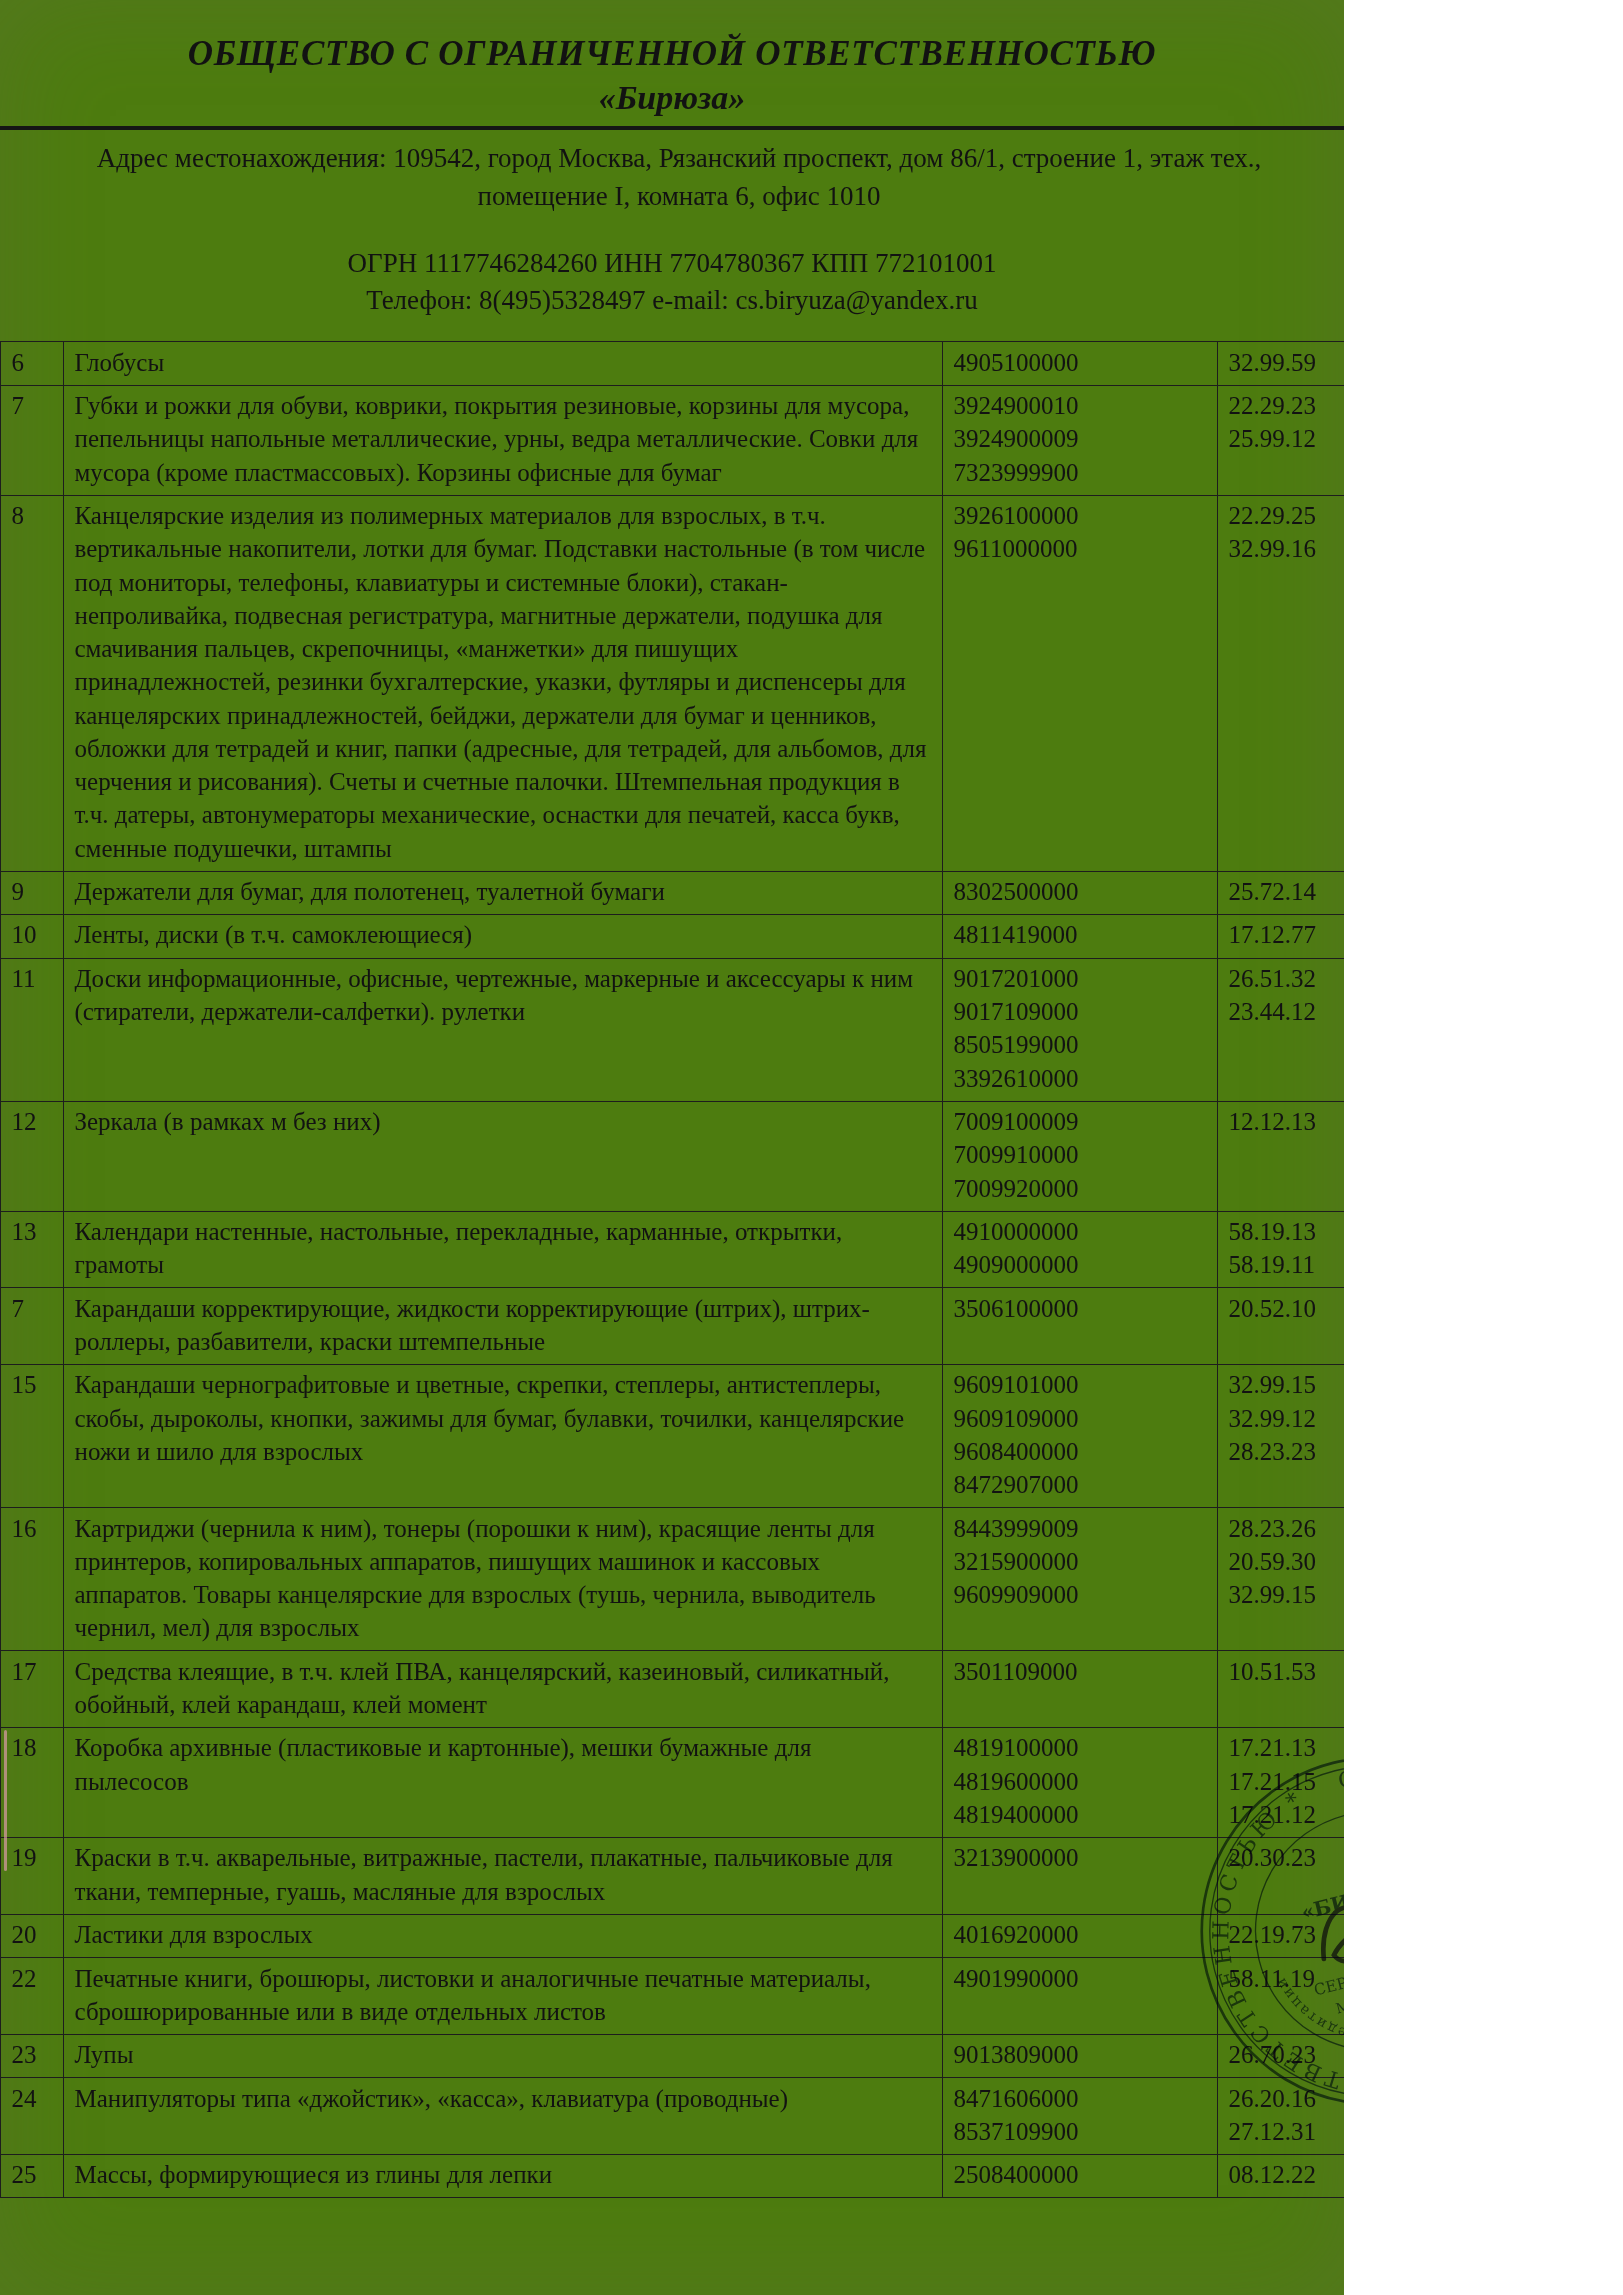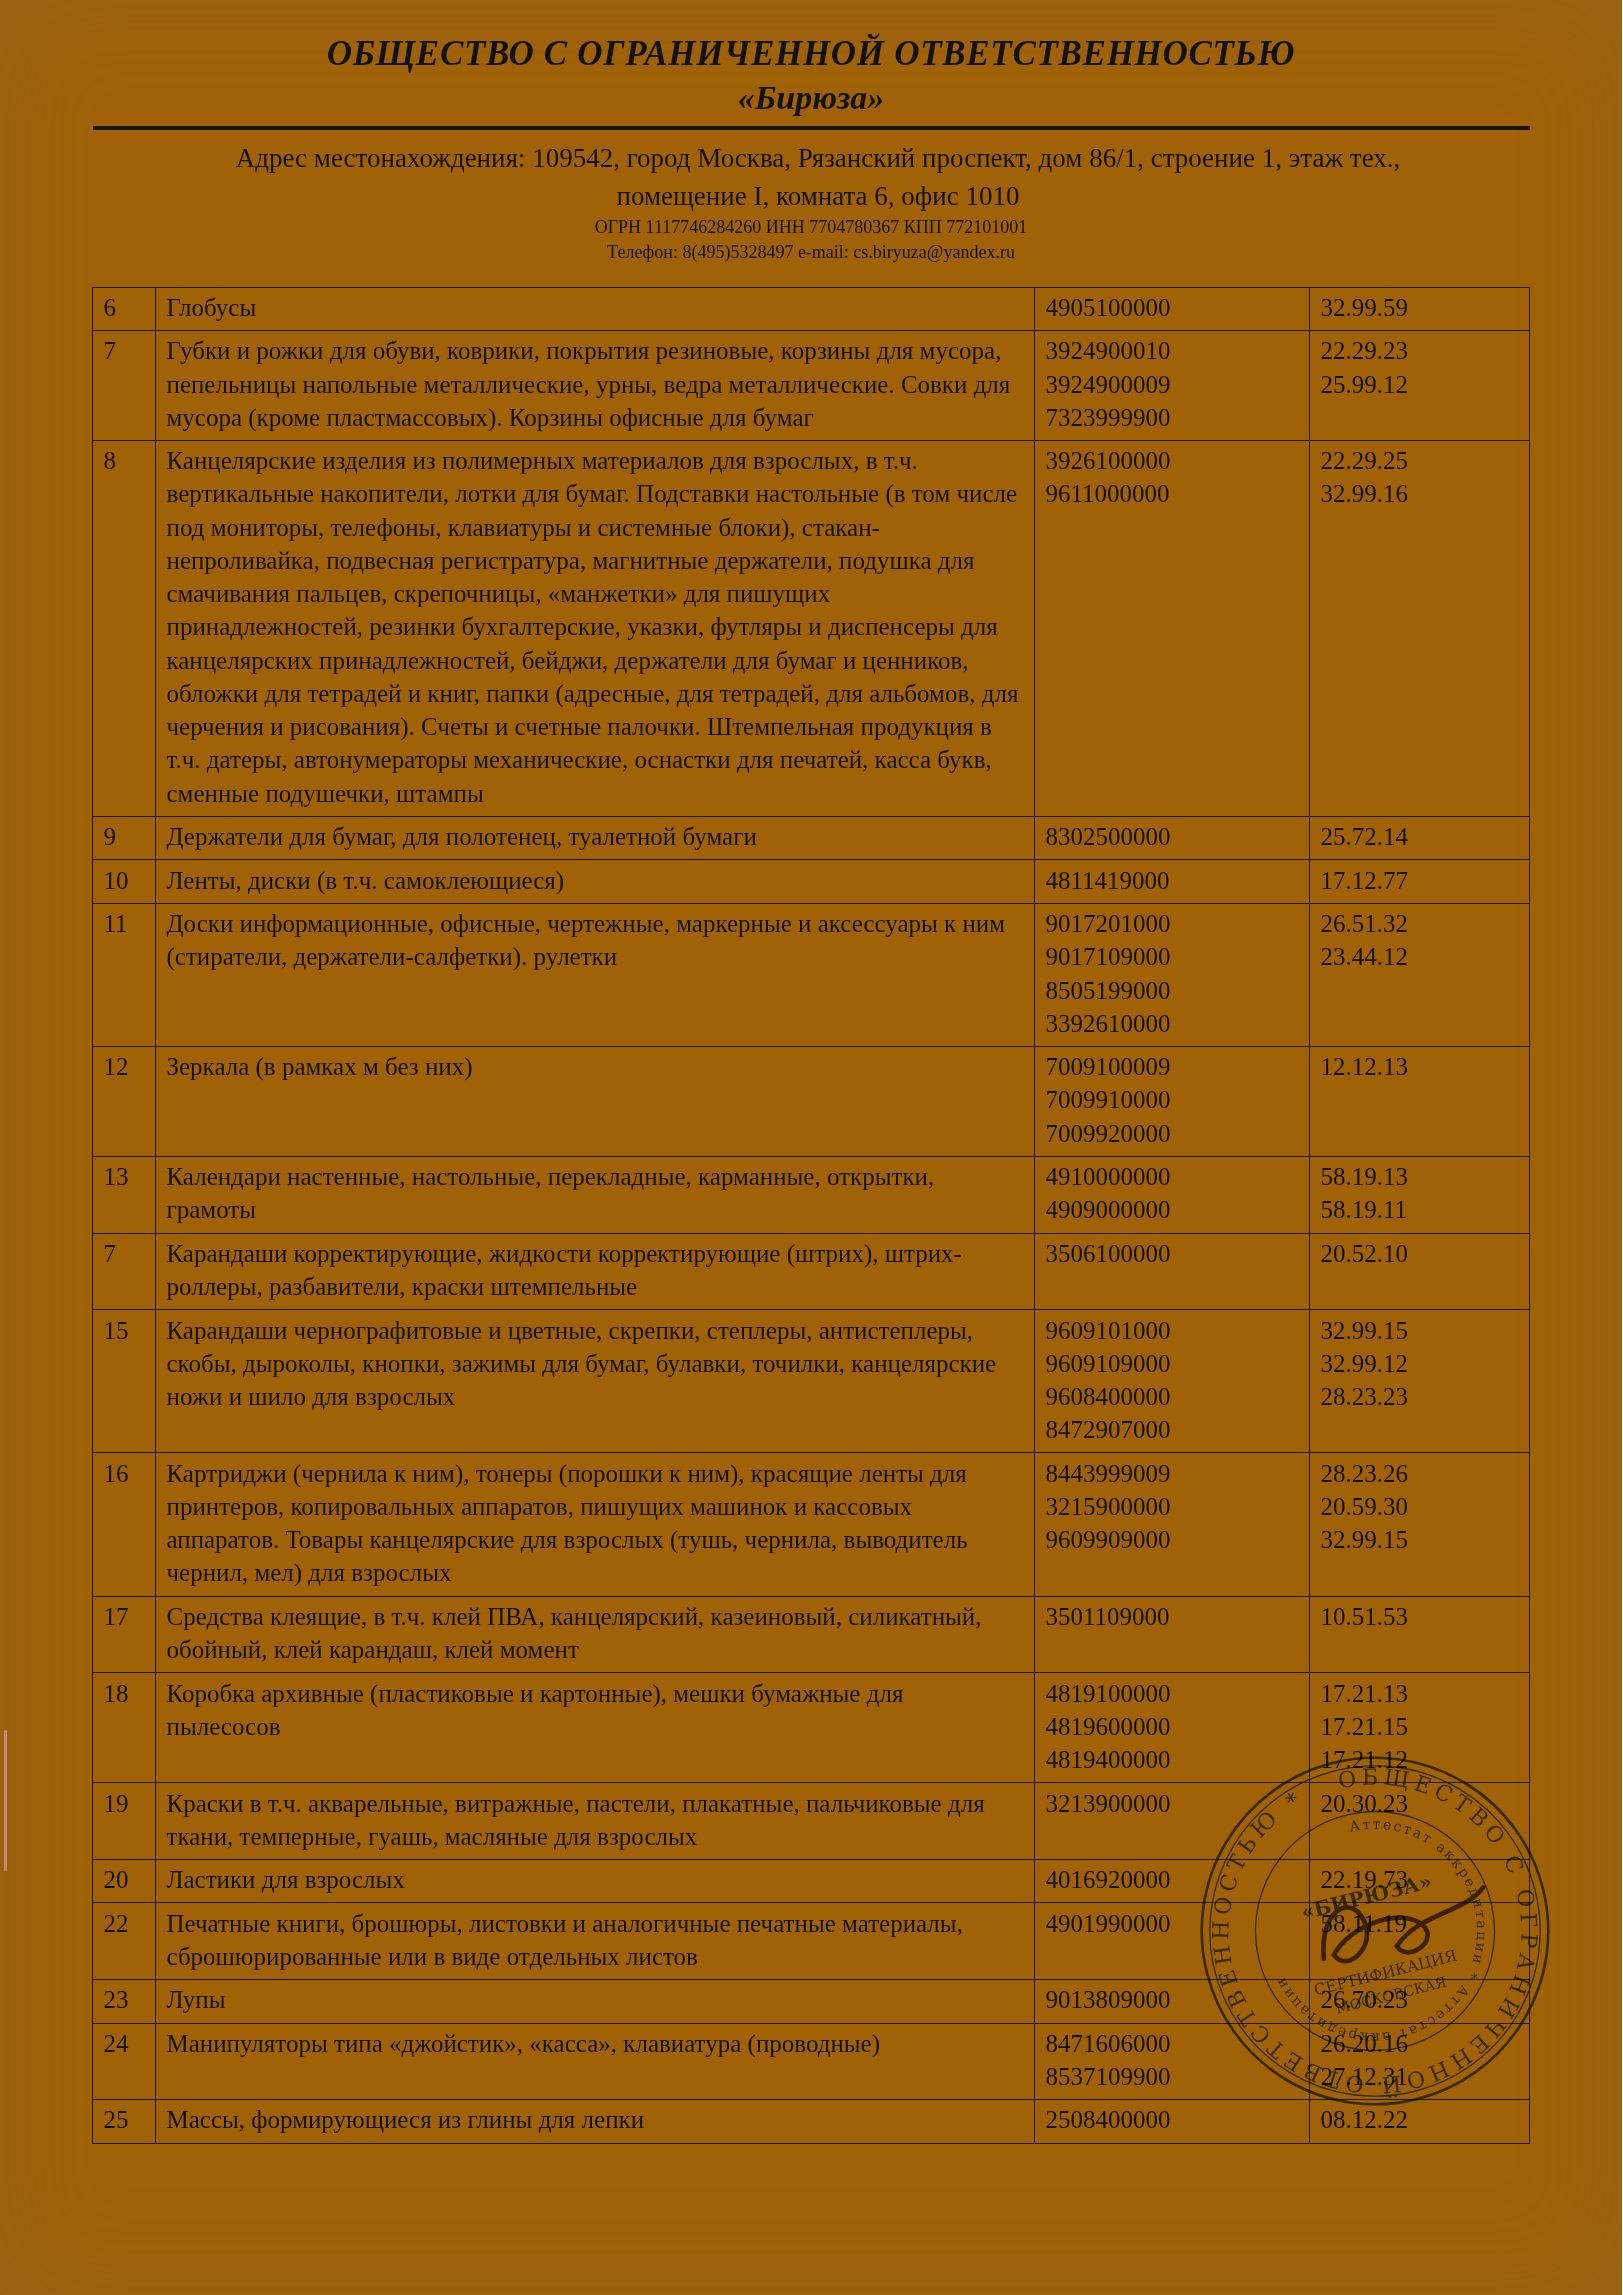--- a/index.html
+++ b/index.html
@@ -1,37 +1,37 @@
 <!DOCTYPE html>
 <html style="font-size:10.5px"><head>
 <meta charset="utf-8">
 <style>
   html,body{margin:0;padding:0;}
   .page{
     position:relative;
-    width:1622px;
+    width:1344px;
     height:2295px;
-    background:#a16207;
+    background:#4d7c0f;
     box-shadow: inset 0 0 105px rgba(110,105,90,.22);
     font-family:"Liberation Serif","DejaVu Serif",serif;
     color:#121212;
     overflow:hidden;
   }
   .doc-header{ text-align:center; padding-top:34px; }
   .org-type{
     font-size:35px; font-weight:bold; font-style:italic; letter-spacing:0.7px; line-height:1.15;
   }
   .org-name{
     font-size:34px; font-weight:bold; font-style:italic; margin-top:5.2px; line-height:1.1;
   }
   .rule{
     height:3.9px; background:#151515; width:1437px; margin:9.2px auto 10.5px;
   }
   .addr-block{ font-size:27px; line-height:1.38;margin-left:14px; }
-  .reg-block{ font-size:18px; line-height:1.38; }
+  .reg-block{ font-size:27px; line-height:1.38; margin-top:30px; }
   table.goods{
     width:1437px; margin:22px auto 0; border-collapse:collapse;
     font-size:25px; table-layout:fixed;
   }
   table.goods td{
     border:1.3px solid #1d1d1d;
     vertical-align:top;
     padding:3.3px 10.5px 5.9px 10.5px;
     line-height:1.33;
     word-wrap:break-word;

